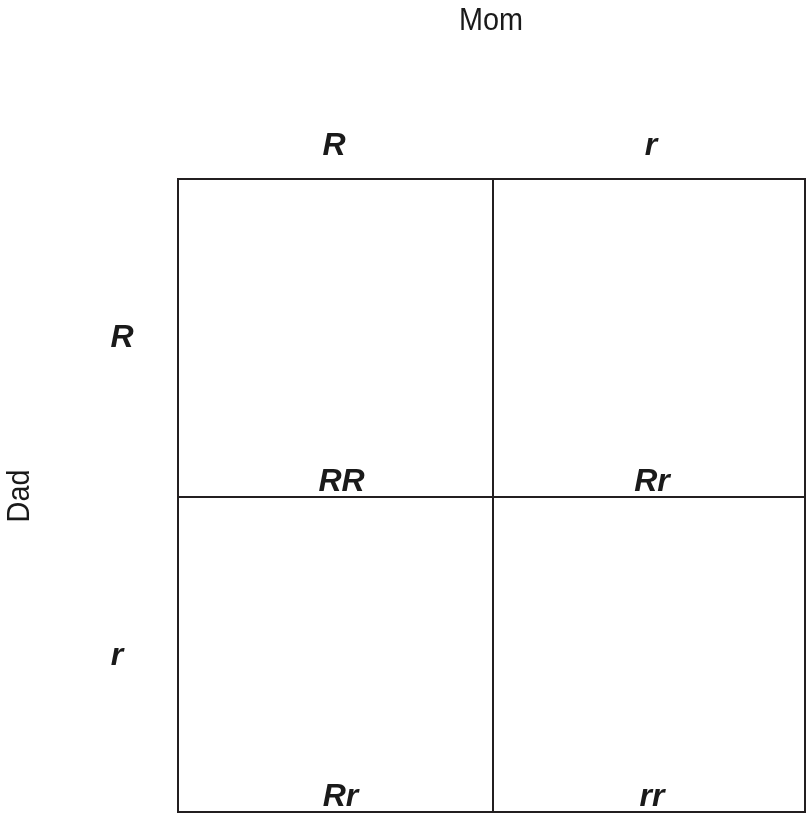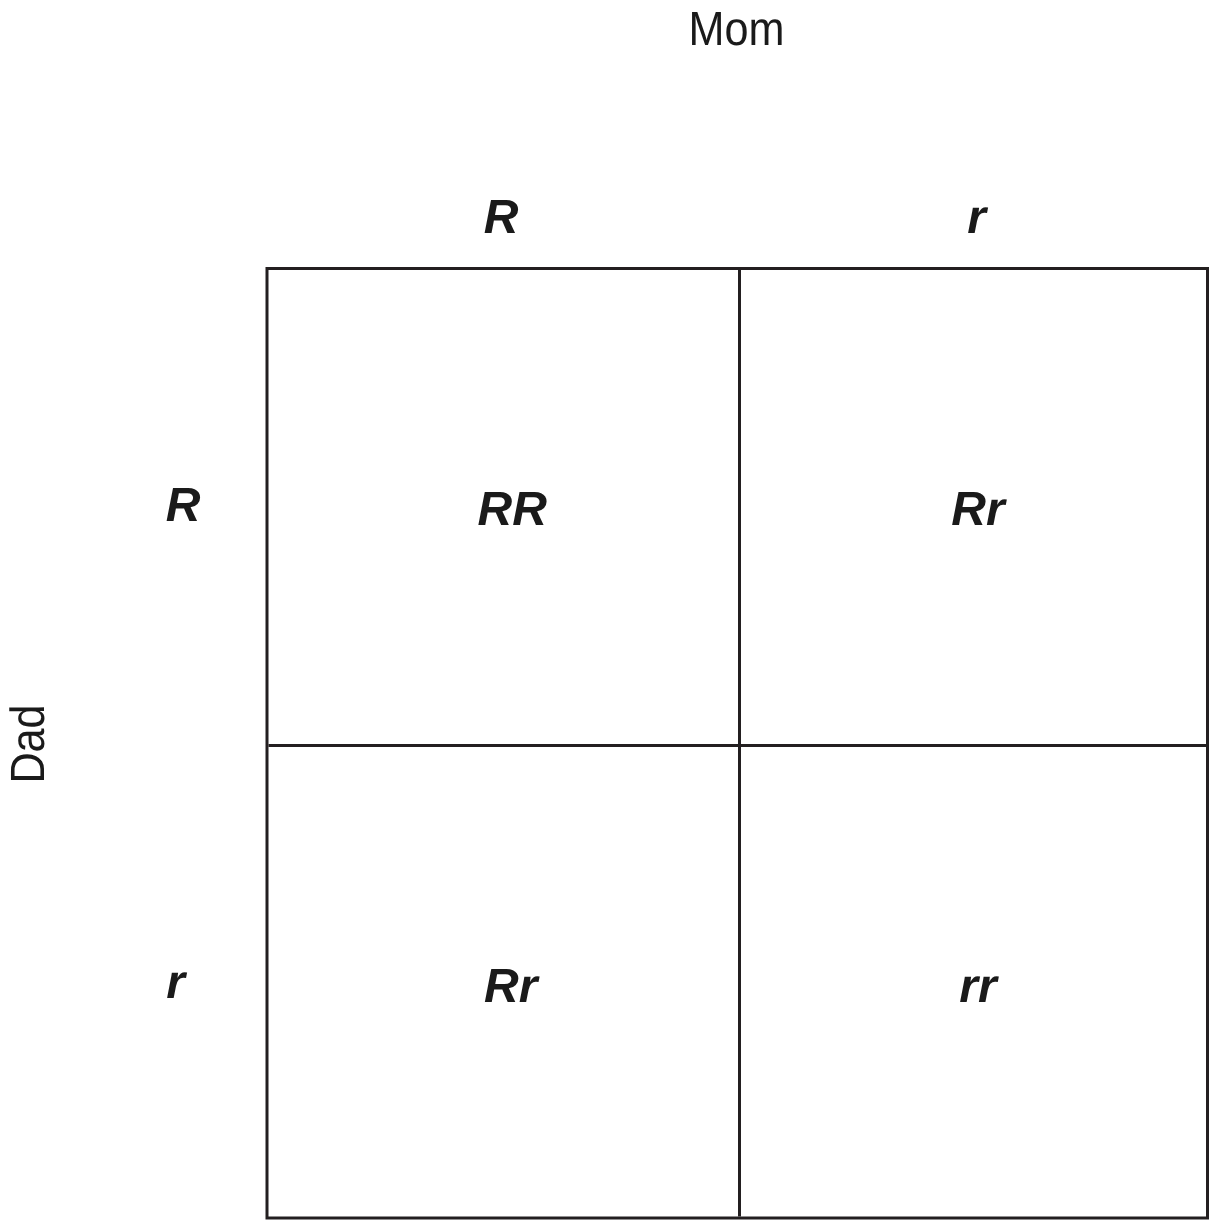--- a/index.html
+++ b/index.html
@@ -66,21 +66,21 @@
       position: absolute;
       left: 0;
       top: 316px;
       height: 1.5px;
       width: 100%;
       background: #231f20;
     }
     .cell {
       position: absolute;
       display: flex;
-      align-items: center;
+      align-items: flex-end;
       justify-content: center;
     }
     .cell-text {
       font-size: 32px;
       font-weight: bold;
       font-style: italic;
       color: #1a1a1a;
       line-height: 1;
     }
     .c00 { left: 0; top: 0; width: 313px; height: 316px; }

